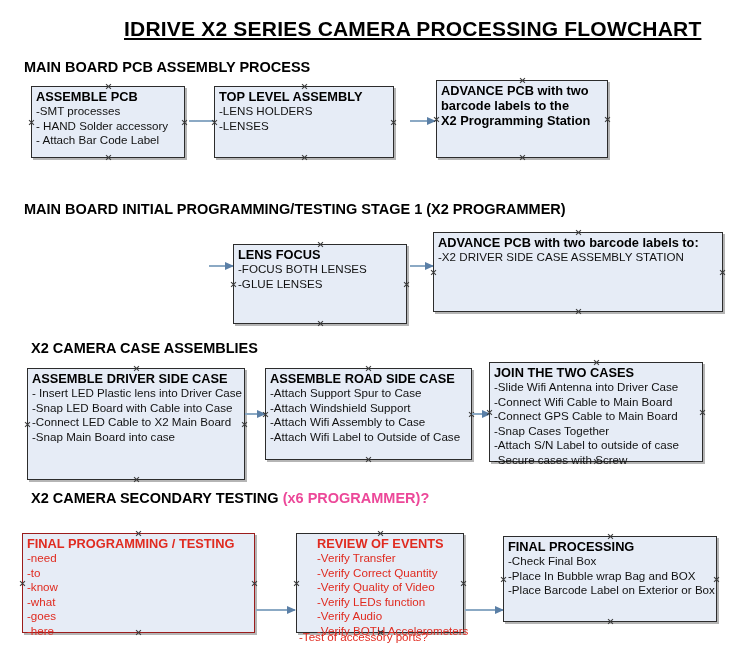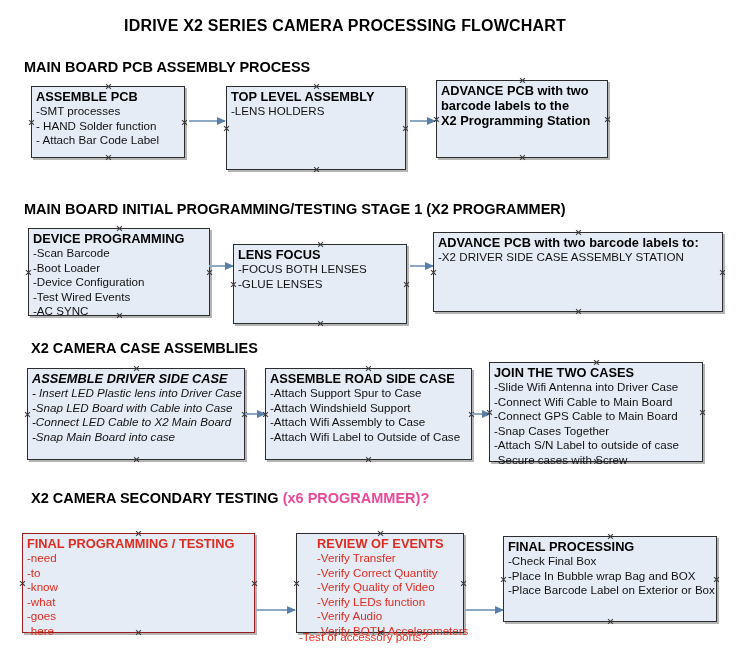--- a/index.html
+++ b/index.html
@@ -22,22 +22,23 @@
   }
   .title {
     position: absolute;
     font-weight: bold;
     color: #000000;
     white-space: nowrap;
   }
   #doc-title {
     left: 124px;
     top: 17px;
-    font-size: 16px;
+    font-size: 21px;
     letter-spacing: 0.2px;
+    text-decoration: underline;
   }
   .section-head {
     position: absolute;
     font-weight: bold;
     font-size: 14.5px;
     color: #000000;
     white-space: nowrap;
   }
   .section-head .accent {
     color: #ec4899;
@@ -131,35 +132,36 @@
   <div class="title" id="doc-title">IDRIVE X2  SERIES CAMERA PROCESSING FLOWCHART</div>
 
   <div class="section-head" style="left:24px; top:59px;">
     <span>MAIN BOARD PCB ASSEMBLY PROCESS</span>
   </div>
 
   <div class="node" style="left:31px; top:86px; width:154px; height:72px;">
     <div class="node-title">ASSEMBLE PCB</div>
     <ul class="node-list">
       <li>-SMT processes</li>
-      <li>- HAND Solder function</li>
+      <li>- HAND Solder accessory</li>
       <li>- Attach Bar Code Label</li>
     </ul>
     <span class="handle h-top"></span>
     <span class="handle h-bottom"></span>
     <span class="handle h-left"></span>
     <span class="handle h-right"></span>
   </div>
 
   <div class="connector" style="left:189px; top:120px; width:36px;"></div>
 
-  <div class="node" style="left:226px; top:86px; width:180px; height:84px;">
+  <div class="node" style="left:214px; top:86px; width:180px; height:72px;">
     <div class="node-title">TOP LEVEL ASSEMBLY</div>
     <ul class="node-list">
       <li>-LENS HOLDERS</li>
+      <li>-LENSES</li>
     </ul>
     <span class="handle h-top"></span>
     <span class="handle h-bottom"></span>
     <span class="handle h-left"></span>
     <span class="handle h-right"></span>
   </div>
 
   <div class="connector" style="left:410px; top:120px; width:25px;"></div>
 
   <div class="node" style="left:436px; top:80px; width:172px; height:78px;">
@@ -169,34 +171,20 @@
     <span class="handle h-top"></span>
     <span class="handle h-bottom"></span>
     <span class="handle h-left"></span>
     <span class="handle h-right"></span>
   </div>
 
   <div class="section-head" style="left:24px; top:201px;">
     <span>MAIN BOARD INITIAL PROGRAMMING/TESTING STAGE 1 (X2 PROGRAMMER)</span>
   </div>
 
-  <div class="node" style="left:28px; top:228px; width:182px; height:88px;">
-    <div class="node-title">DEVICE PROGRAMMING</div>
-    <ul class="node-list">
-      <li>-Scan Barcode</li>
-      <li>-Boot Loader</li>
-      <li>-Device Configuration</li>
-      <li>-Test Wired Events</li>
-      <li>-AC SYNC</li>
-    </ul>
-    <span class="handle h-top"></span>
-    <span class="handle h-bottom"></span>
-    <span class="handle h-left"></span>
-    <span class="handle h-right"></span>
-  </div>
 
   <div class="connector" style="left:209px; top:265px; width:24px;"></div>
 
   <div class="node" style="left:233px; top:236px; width:174px; height:80px;margin-top:8px;">
     <div class="node-title">LENS FOCUS</div>
     <ul class="node-list">
       <li>-FOCUS BOTH LENSES</li>
       <li>-GLUE LENSES</li>
     </ul>
     <span class="handle h-top"></span>
@@ -215,21 +203,21 @@
     <span class="handle h-top"></span>
     <span class="handle h-bottom"></span>
     <span class="handle h-left"></span>
     <span class="handle h-right"></span>
   </div>
 
   <div class="section-head" style="left:31px; top:340px;">
     <span>X2 CAMERA CASE ASSEMBLIES</span>
   </div>
 
-  <div class="node" style="left:27px; top:368px; width:218px; height:92px;font-style:italic;">
+  <div class="node" style="left:27px; top:368px; width:218px; height:112px;">
     <div class="node-title">ASSEMBLE DRIVER SIDE CASE</div>
     <ul class="node-list">
       <li>- Insert LED Plastic lens into Driver Case</li>
       <li>-Snap LED Board with Cable into Case</li>
       <li>-Connect LED Cable to X2 Main Board</li>
       <li>-Snap Main Board into case</li>
     </ul>
     <span class="handle h-top"></span>
     <span class="handle h-bottom"></span>
     <span class="handle h-left"></span>

